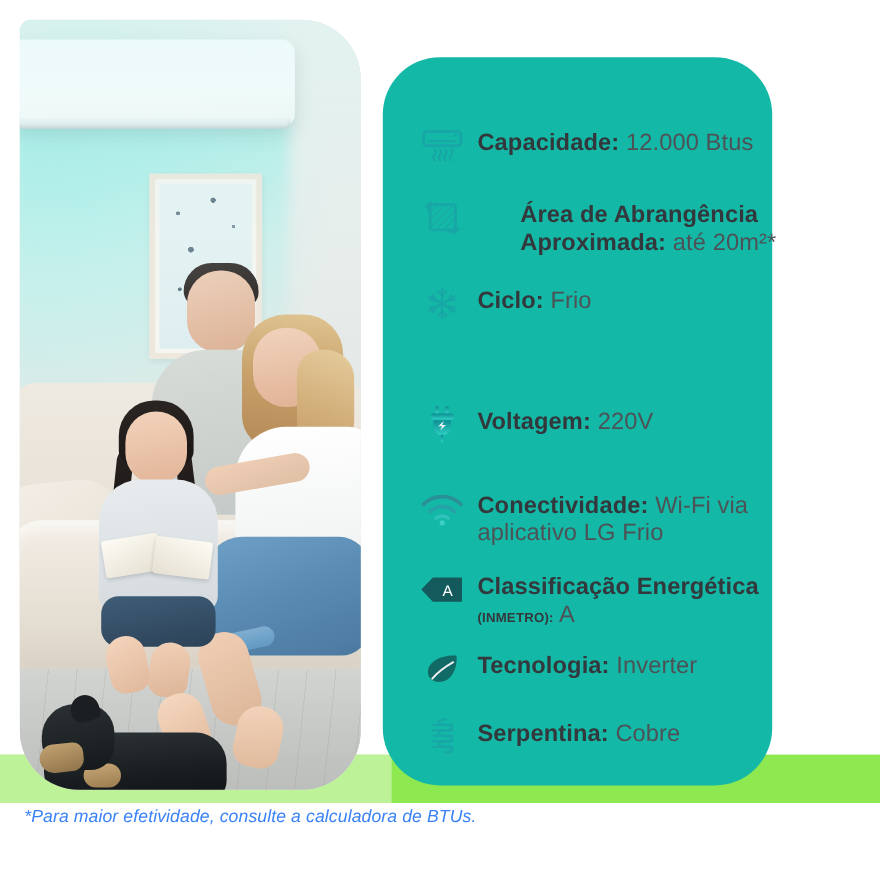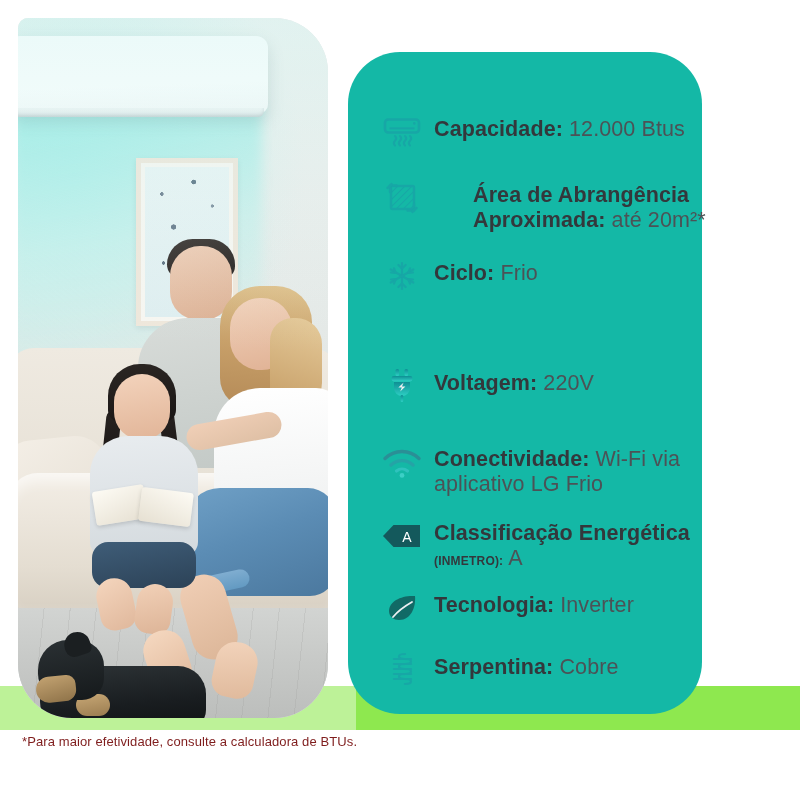--- a/index.html
+++ b/index.html
@@ -263,21 +263,21 @@
     font-size:21.5px;color:#3b4044;line-height:1.16;
     padding-top:7px;letter-spacing:.1px;
   }
   .spec-tx b{font-weight:bold;color:#33383c;}
   .spec-tx .val{font-weight:normal;color:#4c5256;}
   .small-caps{font-size:12px;letter-spacing:.2px;}
 
   
   .footnote{
     position:absolute;left:22px;top:734px;width:520px;
-    font-size:13px;color:#7f1d1d;letter-spacing:.1px;
+    font-size:16px;color:#3b82f6;letter-spacing:.1px;font-style:italic;
   }
 </style>
 </head>
 <body>
 
 <div id="stage">
 
   <div class="green-band">
     <div class="muted"></div>
   </div>

